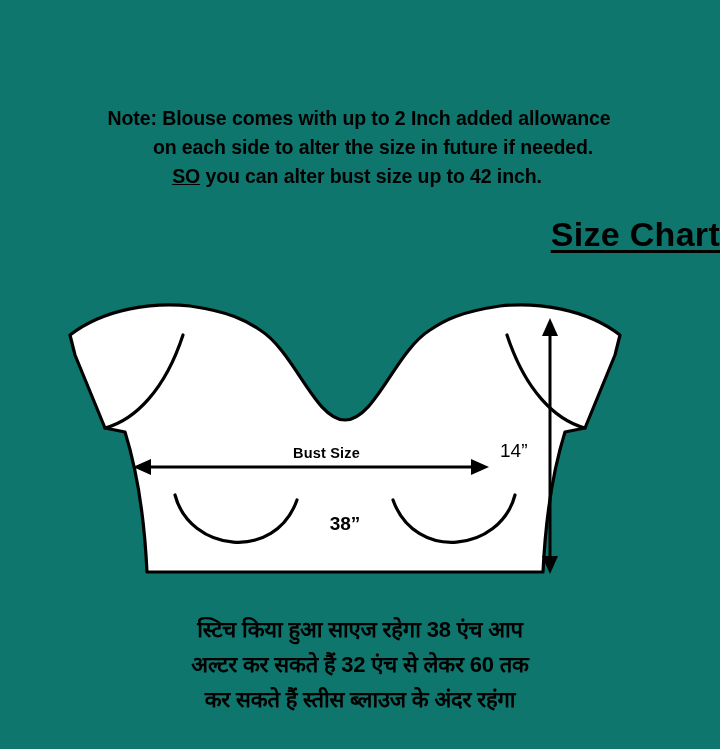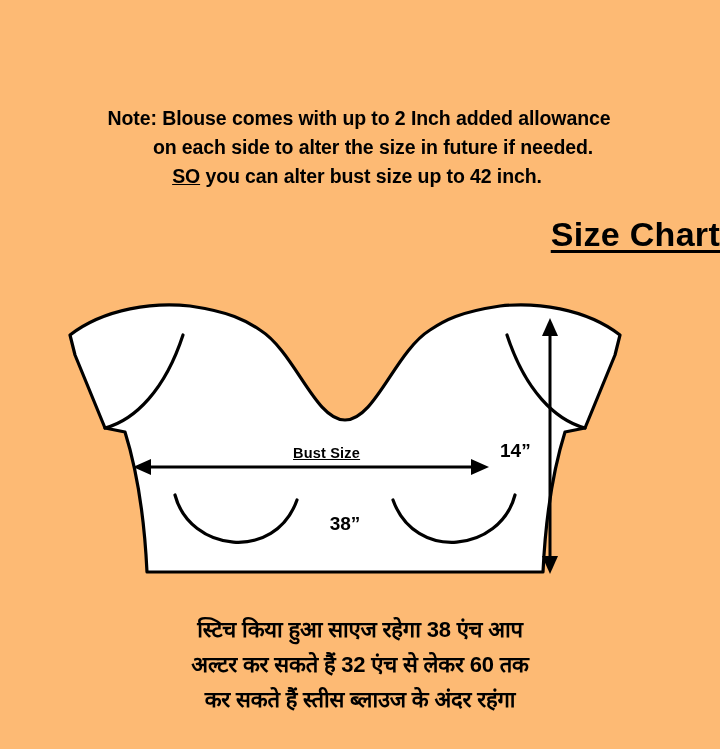--- a/index.html
+++ b/index.html
@@ -12,21 +12,21 @@
     height: 749px;
     font-family: "Liberation Sans", sans-serif;
     color: #000000;
     overflow: hidden;
     position: relative;
   }
   .page {
     width: 720px;
     height: 749px;
     position: relative;
-    background: #fdba74;
+    background: #0f766e;
   }
 
   
   .note-block {
     position: absolute;
     top: 104px;
     left: 0;
     width: 720px;
     text-align: center;
   }
@@ -68,38 +68,37 @@
   }
   .diagram svg { display: block; }
 
   .bust-label {
     position: absolute;
     left: 248px;
     top: 145px;
     font-size: 14.5px;
     font-weight: bold;
     letter-spacing: 0.2px;
-    text-decoration: underline;
   }
   .bust-value {
     position: absolute;
     left: 240px;
     top: 170px;
     font-size: 19px;
     font-weight: bold;
     width: 120px;
     text-align: center;
     margin-top: 43px;
   }
   .height-value {
     position: absolute;
     left: 455px;
     top: 140px;
     font-size: 19px;
-    font-weight: bold;
+    font-weight: normal;
   }
 
   
   .footer {
     position: absolute;
     top: 612px;
     left: 0;
     width: 720px;
     text-align: center;
   }

